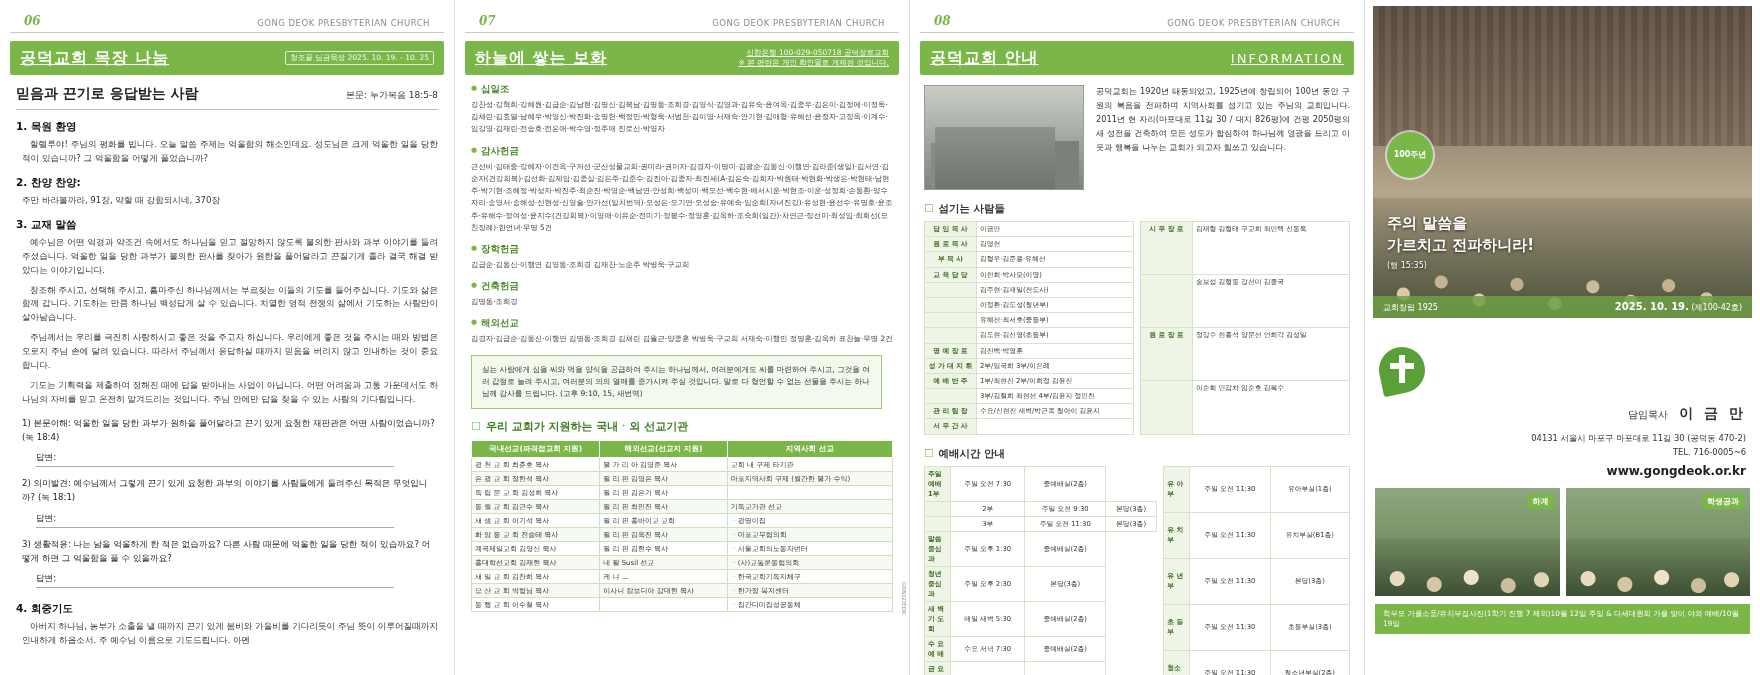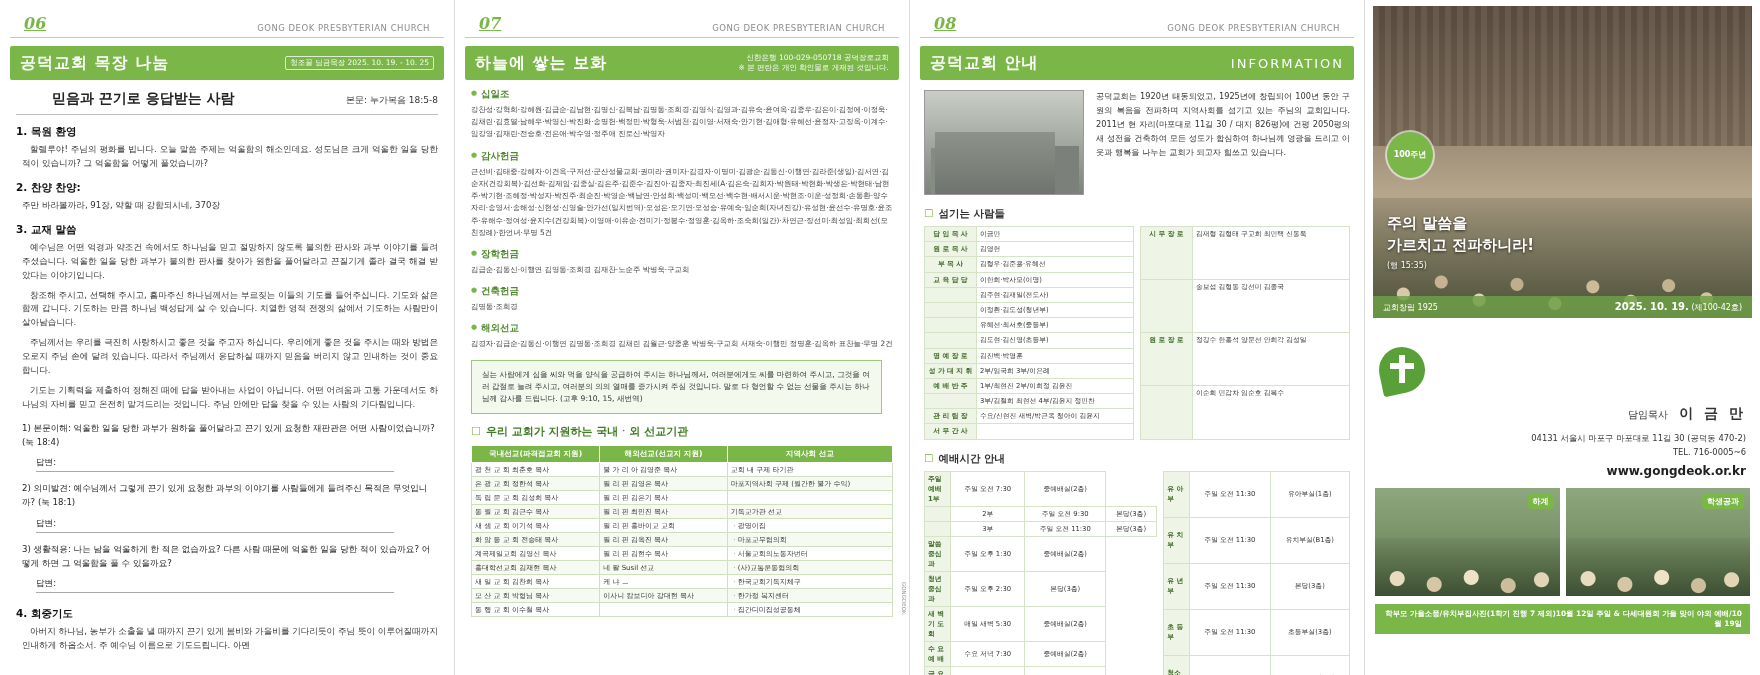--- a/index.html
+++ b/index.html
@@ -16,38 +16,38 @@
   .p2 { width:455px; }
   .p3 { width:455px; }
   .p4 { width:395px; border-right:none; }
 
   
   .pg-top {
     display:flex; align-items:flex-end; justify-content:space-between;
     padding:8px 14px 4px 14px; border-bottom:1px solid #c8c8c8;
     margin:6px 10px 0 10px;
   }
-  .pg-num { font-family:"DejaVu Serif", serif; font-style:italic; font-size:16px; color:#7ab648; font-weight:bold;text-decoration:underline; }
+  .pg-num { font-family:"DejaVu Serif", serif; font-style:italic; font-size:12px; color:#7ab648; font-weight:bold; }
   .pg-church { font-size:8.5px; color:#8c8c8c; letter-spacing:0.5px; }
 
   
   .title-bar {
     margin:8px 10px 0 10px;
     background:#7ab648; color:#fff;
     height:34px; display:flex; align-items:center; justify-content:space-between;
-    padding:0 10px; border-radius:2px;
+    padding:0 10px; border-radius:2px;text-decoration:underline;
   }
   .title-bar .t { font-size:16px; font-weight:bold; letter-spacing:1px; }
   .title-bar .sub { font-size:7.5px; line-height:1.35; text-align:right; opacity:.95; }
   .title-bar .sub .box { border:1px solid rgba(255,255,255,.8); padding:1px 4px; border-radius:2px; display:inline-block; }
   .title-bar .big { font-size:13px; letter-spacing:2px; font-weight:normal; }
 
   
   .body-wrap { padding:10px 16px; }
-  .sermon-title { font-size:14px; font-weight:bold; color:#222; display:flex; justify-content:space-between; align-items:baseline;margin-left:36px; }
+  .sermon-title { font-size:14px; font-weight:bold; color:#222; display:flex; justify-content:space-between; align-items:baseline; }
   .sermon-title .ref { font-size:9px; font-weight:normal; color:#333; }
   .rule { border-bottom:1px solid #bdbdbd; margin:6px 0 10px 0; }
   .sec { font-size:10.5px; font-weight:bold; color:#111; margin:10px 0 4px 0; }
   .para { font-size:8.6px; color:#333; line-height:1.62; text-align:justify; margin:0 0 6px 6px; }
   .para.indent { text-indent:8px; }
   .qa { margin:10px 0 0 6px; }
   .q { font-size:8.6px; color:#222; line-height:1.6; }
   .ans { font-size:8.6px; color:#222; margin:8px 0 0 14px; border-bottom:1px solid #aaa; width:86%; padding-bottom:2px; }
 
   
@@ -167,21 +167,21 @@
       radial-gradient(circle at 72% 82%, #ccbd9d 7px, transparent 8px),
       radial-gradient(circle at 90% 72%, #e2d5b6 7px, transparent 8px),
       linear-gradient(180deg, rgba(0,0,0,.05), rgba(0,0,0,.35));
   }
   .cover-photos2 .tag {
     position:absolute; right:6px; top:6px; background:#7ab648; color:#fff;
     font-size:8px; font-weight:bold; padding:2px 5px; border-radius:3px; z-index:2;
   }
   .cover-foot {
     margin:8px 10px 4px 10px; background:#7ab648; color:#fff; font-size:7.4px;
-    padding:5px 8px; text-align:right; line-height:1.4;font-weight:bold;
+    padding:5px 8px; text-align:left; line-height:1.4;
   }
 
   .side-note { position:absolute; right:2px; bottom:60px; writing-mode:vertical-rl; font-size:5.5px; color:#999; }
 </style>
 </head>
 <body>
 
 <div class="sheet">
 
   <div class="panel p1">

